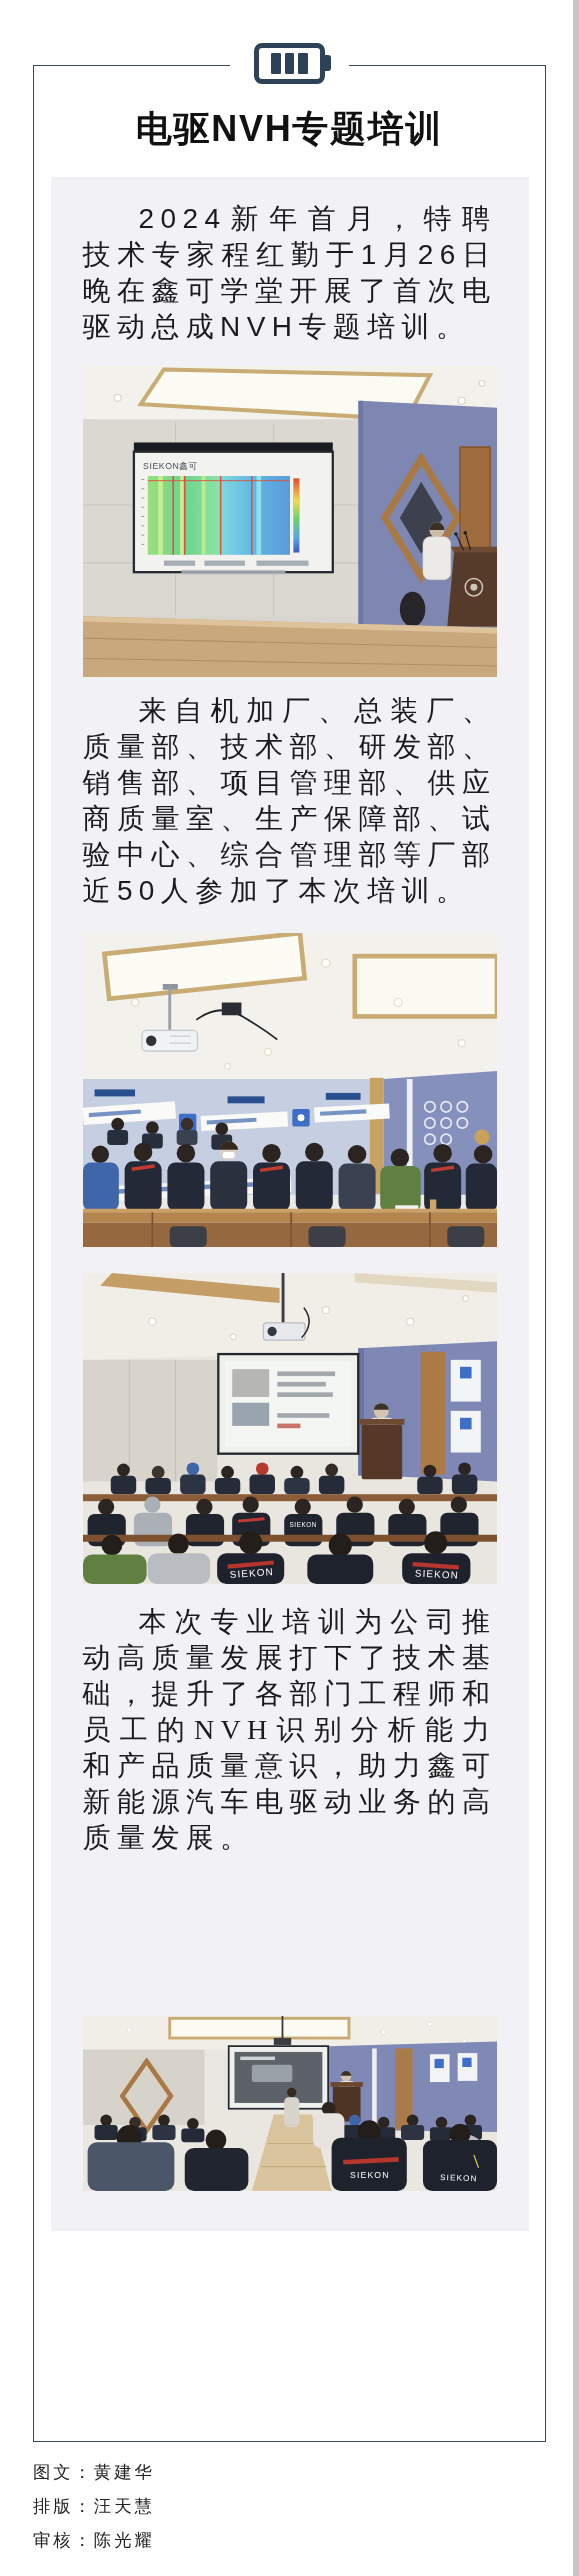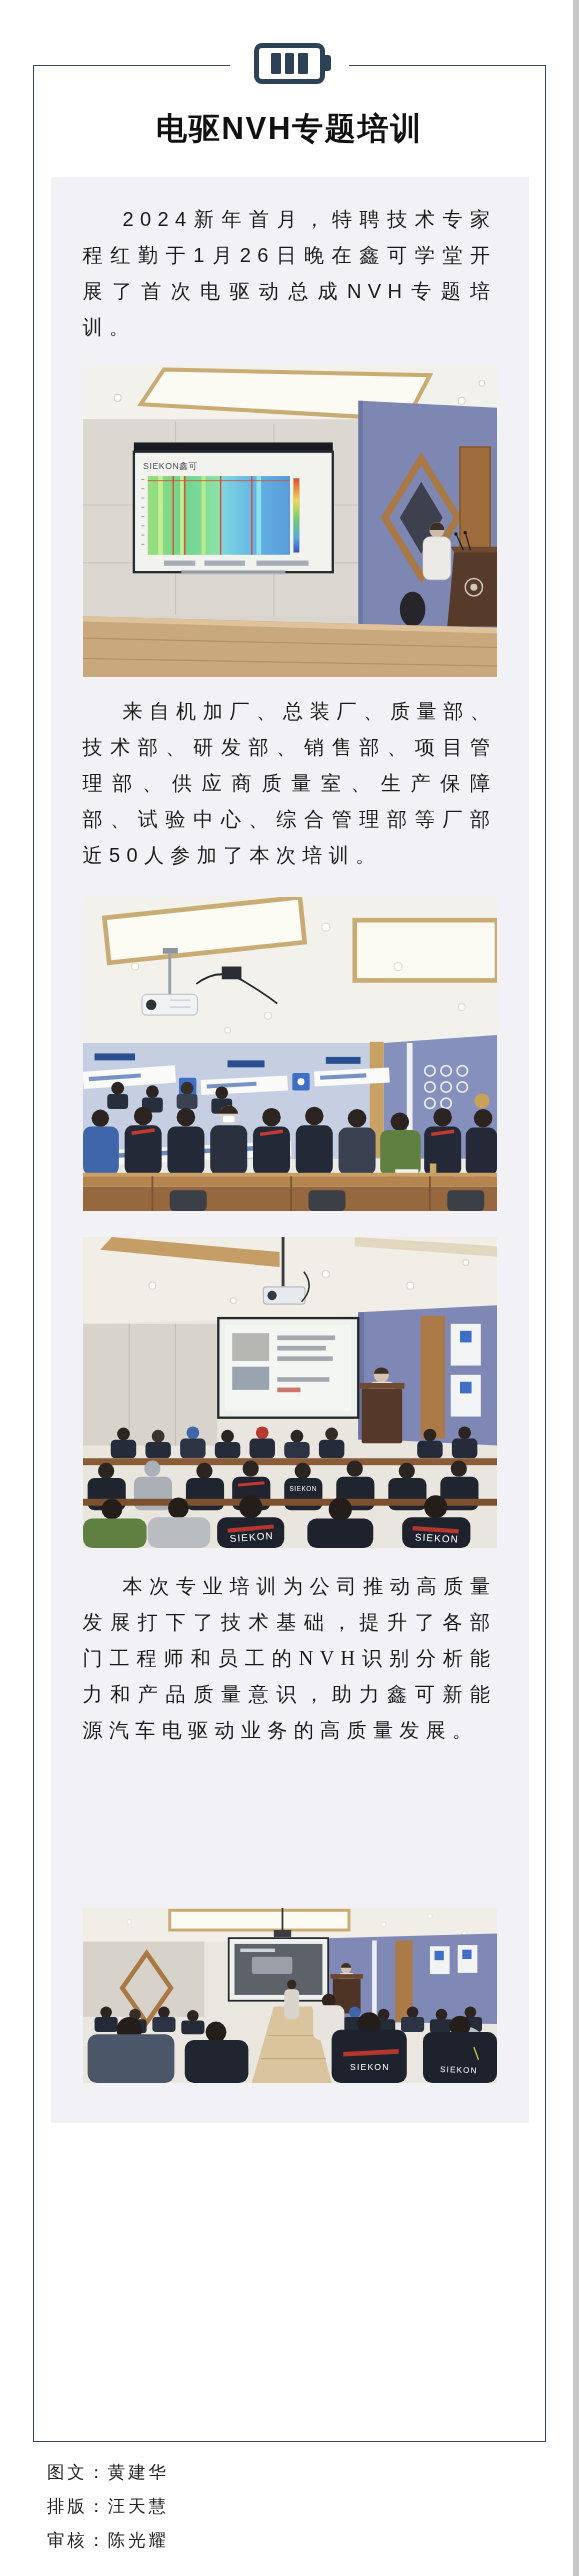--- a/index.html
+++ b/index.html
@@ -17,42 +17,42 @@
   .battery-wrap{position:absolute;left:230px;top:34px;width:119px;height:58px;
                 background:#ffffff;display:flex;align-items:center;justify-content:center;z-index:5;}
   .battery{position:relative;width:71px;height:41px;}
   .battery-body{box-sizing:border-box;width:71px;height:41px;border:5.8px solid #2e4257;
                 border-radius:8px;background:#ffffff;display:flex;align-items:center;
                 justify-content:center;gap:4px;}
   .battery-bar{width:9.8px;height:21px;background:#2e4257;border-radius:1.2px;}
   .battery-tip{position:absolute;right:-5.8px;top:12px;width:5.8px;height:16px;
                background:#2e4257;border-radius:0 2.9px 2.9px 0;}
 
-  .title{margin:47px 0 0 0;text-align:center;font-size:31px;line-height:32px;
+  .title{margin:47px 0 0 0;text-align:center;font-size:36px;line-height:32px;
          font-weight:bold;color:#111;letter-spacing:1.7px;}
 
   .panel{width:478px;margin:32px auto 0 auto;background:#f2f1f5;
          padding:24px 32px 40px 32px;box-sizing:border-box;}
 
-  .panel p{margin:0;font-size:20px;line-height:36px;letter-spacing:6.4px;
+  .panel p{margin:0;font-size:28px;line-height:36px;letter-spacing:6.4px;
            text-align:justify;text-indent:2em;color:#1b1b1b;}
   p.p2{margin-top:16px;}
   p.p3{margin-top:17.4px;}
   p.p4{margin-top:5.8px;}
   p.p5{margin-top:20px;font-family:Liberation Serif, serif;}
 
   .photo{width:414px;position:relative;overflow:hidden;background:#fef9c3;}
   .photo svg{display:block;width:100%;height:100%;}
   .photo1{height:311px;margin-top:21px;}
   .photo2{height:314px;margin-top:24px;}
   .photo3{height:311px;margin-top:25.5px;}
   .photo4{height:175px;margin-top:160px;}
 
   .credits{position:absolute;left:33px;top:2455px;}
-  .credit-line{font-size:17.4px;line-height:34px;letter-spacing:2.9px;color:#222;margin-left:14px;}
+  .credit-line{font-size:17.4px;line-height:34px;letter-spacing:2.9px;color:#222;}
 
   svg text{font-family:"Liberation Sans","DejaVu Sans",sans-serif;}
 </style>
 </head>
 <body>
 
 <div>
 
   <div class="scroll-track"></div>
 

